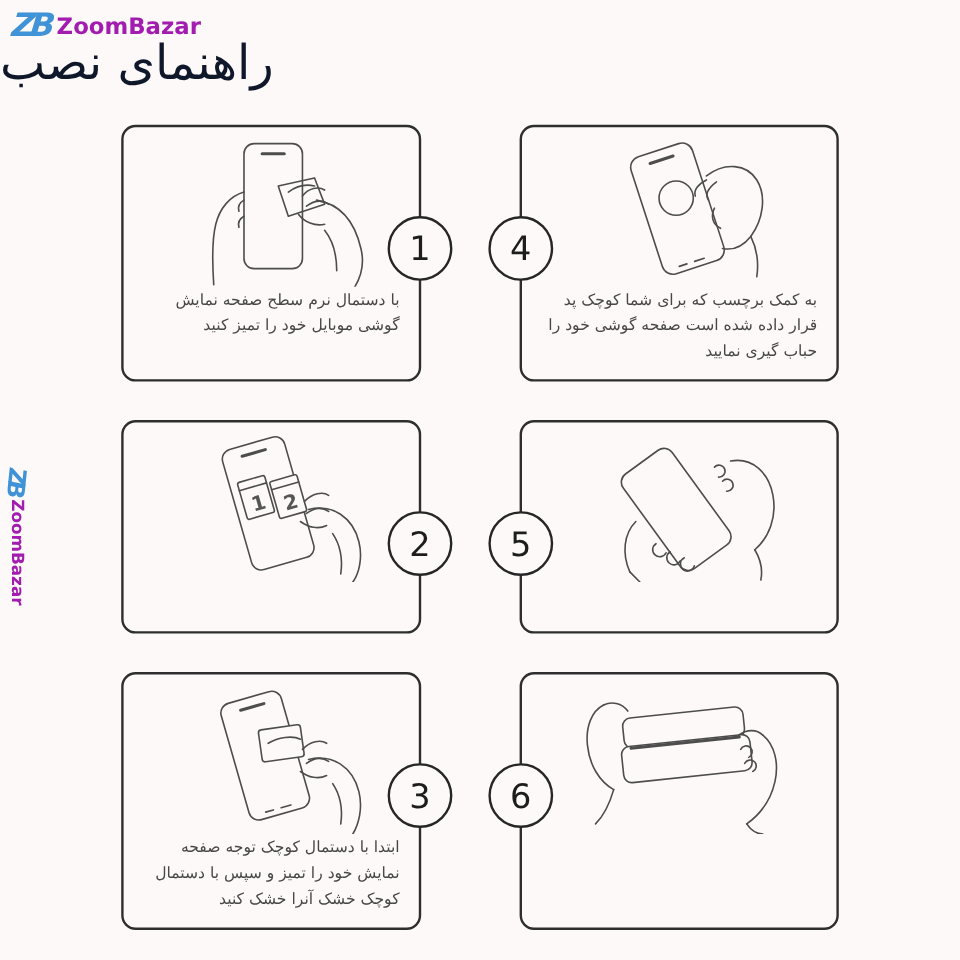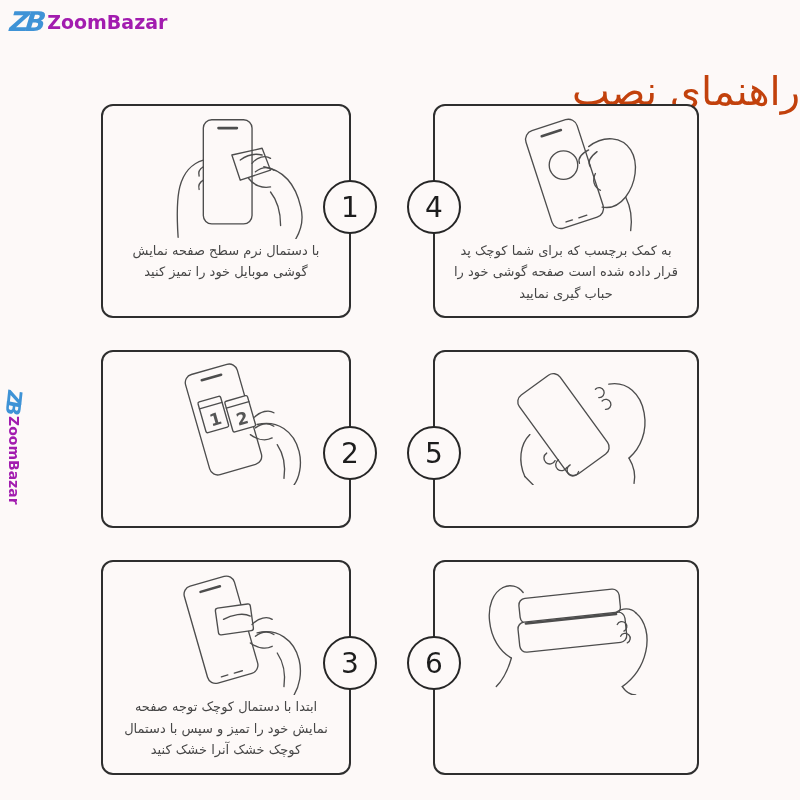--- a/index.html
+++ b/index.html
@@ -34,22 +34,22 @@
     position:absolute;left:4px;top:390px;
     writing-mode:vertical-rl;
     display:flex;align-items:center;gap:4px;
   }
   .watermark .zb-mark{font-size:20px;}
   .watermark .logo-text{font-size:14px;}
 
   
   .title{
     position:absolute;top:30px;left:0;width:100%;
-    text-align:right;direction:rtl;
-    font-size:40px;color:#c2410c;margin-top:38px;
+    text-align:left;direction:rtl;
+    font-size:40px;color:#0f172a;
   }
 
   
   .grid{
     position:absolute;top:104px;left:50%;
     transform:translateX(-50%);
     display:grid;
     grid-template-columns:250px 266px;
     column-gap:82px;
     row-gap:32px;
@@ -63,21 +63,21 @@
     min-height:178px;
     box-sizing:border-box;
   }
   .illu{
     height:128px;
     display:flex;align-items:center;justify-content:center;
   }
   .illu svg{width:214px;height:126px;}
   .caption{
     direction:rtl;
-    text-align:center;
+    text-align:right;
     font-size:13px;
     line-height:1.65;
     color:#474747;
     padding:0 10px;
   }
   .badge{
     position:absolute;top:74px;
     width:50px;height:50px;
     border:2.5px solid #262626;
     border-radius:50%;

